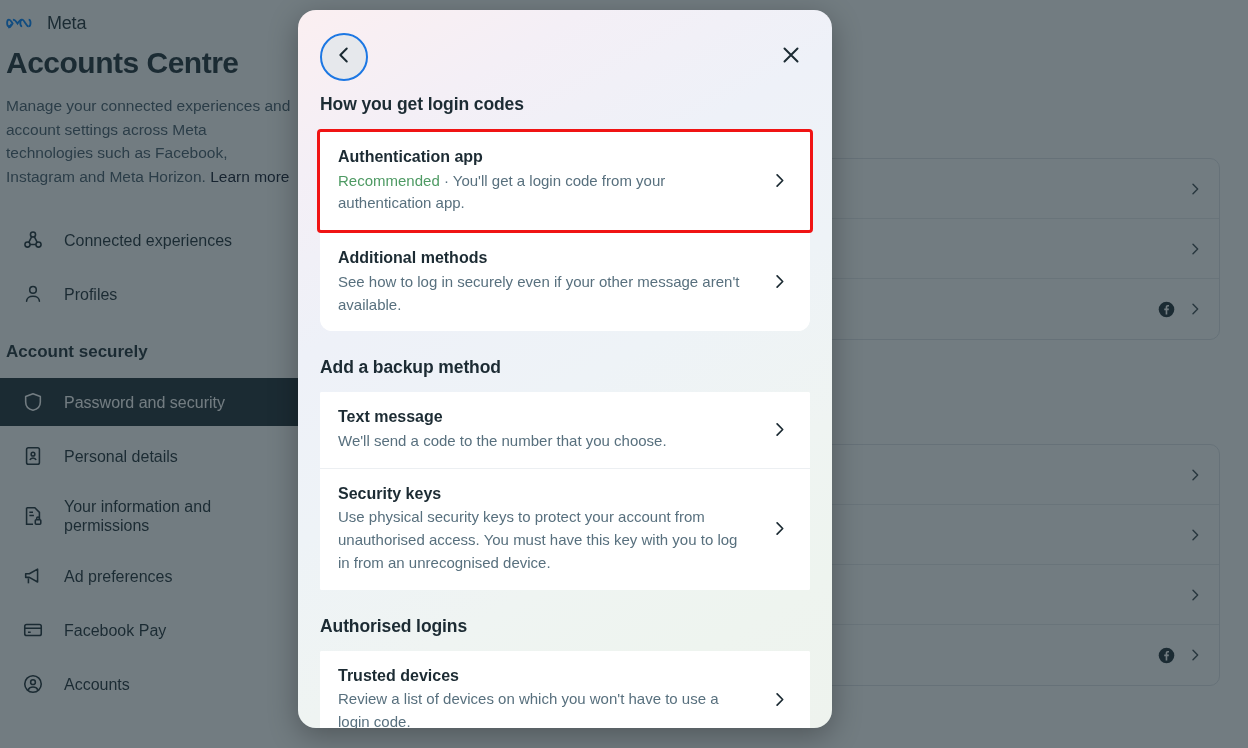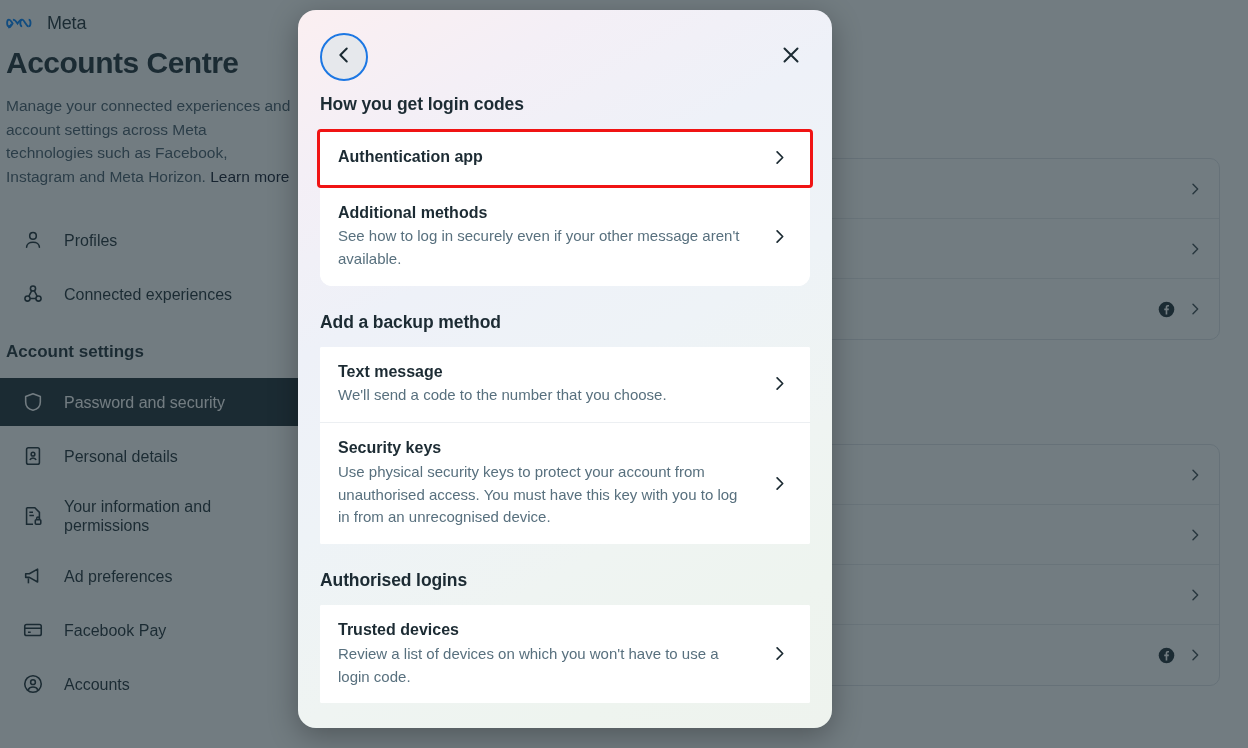--- a/index.html
+++ b/index.html
@@ -278,41 +278,41 @@
 
       <p class="page-desc">
         <span>Manage your connected experiences and account settings across Meta technologies such as Facebook, Instagram and Meta Horizon.</span>
         <a href="#">Learn more</a>
       </p>
 
       <nav class="nav">
 
         <div class="nav-item">
           <span class="nav-icon">
-            <svg width="22" height="22" viewBox="0 0 24 24" fill="none" stroke="#1c2b33" stroke-width="1.7" stroke-linecap="round">
-              <circle cx="12" cy="7.5" r="3.6"></circle>
-              <path d="M5 20c0-3.6 3.1-5.6 7-5.6s7 2 7 5.6"></path>
-            </svg>
-          </span>
-          <span class="nav-label">Profiles</span>
-        </div>
-
-        <div class="nav-item">
-          <span class="nav-icon">
             <svg width="22" height="22" viewBox="0 0 24 24" fill="none" stroke="#1c2b33" stroke-width="1.7">
               <circle cx="12" cy="6" r="2.8"></circle>
                 <circle cx="6" cy="17" r="2.8"></circle>
                 <circle cx="18" cy="17" r="2.8"></circle>
               <path d="M10.6 8.4 7.4 14.6M13.4 8.4l3.2 6.2M8.8 17h6.4"></path>
             </svg>
           </span>
           <span class="nav-label">Connected experiences</span>
         </div>
 
-        <div class="nav-section-title">Account settings</div>
+        <div class="nav-item">
+          <span class="nav-icon">
+            <svg width="22" height="22" viewBox="0 0 24 24" fill="none" stroke="#1c2b33" stroke-width="1.7" stroke-linecap="round">
+              <circle cx="12" cy="7.5" r="3.6"></circle>
+              <path d="M5 20c0-3.6 3.1-5.6 7-5.6s7 2 7 5.6"></path>
+            </svg>
+          </span>
+          <span class="nav-label">Profiles</span>
+        </div>
+
+        <div class="nav-section-title">Account securely</div>
 
         <div class="nav-item active">
           <span class="nav-icon">
             <svg width="22" height="22" viewBox="0 0 24 24" fill="none" stroke="#ffffff" stroke-width="1.7" stroke-linejoin="round">
               <path d="M12 3 20 6v6c0 5-3.4 8-8 9-4.6-1-8-4-8-9V6z"></path>
             </svg>
           </span>
           <span class="nav-label">Password and security</span>
         </div>
 
@@ -480,20 +480,23 @@
   </div>
 
   <div class="modal-body">
 
     <h2 class="sec-title">How you get login codes</h2>
 
     <div class="hl-box">
       <div class="opt-row">
         <div class="opt-text">
           <div class="opt-title">Authentication app</div>
+          <div class="opt-desc">
+            <span class="rec">Recommended</span><span> · </span><span>You'll get a login code from your authentication app.</span>
+          </div>
         </div>
         <span class="opt-chevron">
           <svg width="19" height="19" viewBox="0 0 24 24" fill="none" stroke="#1c2b33" stroke-width="2.2" stroke-linecap="round" stroke-linejoin="round">
               <path d="M9 5l7 7-7 7"></path>
             </svg>
         </span>
       </div>
     </div>
 
     <div class="opt-group round-bottom" style="margin-top:0;">

